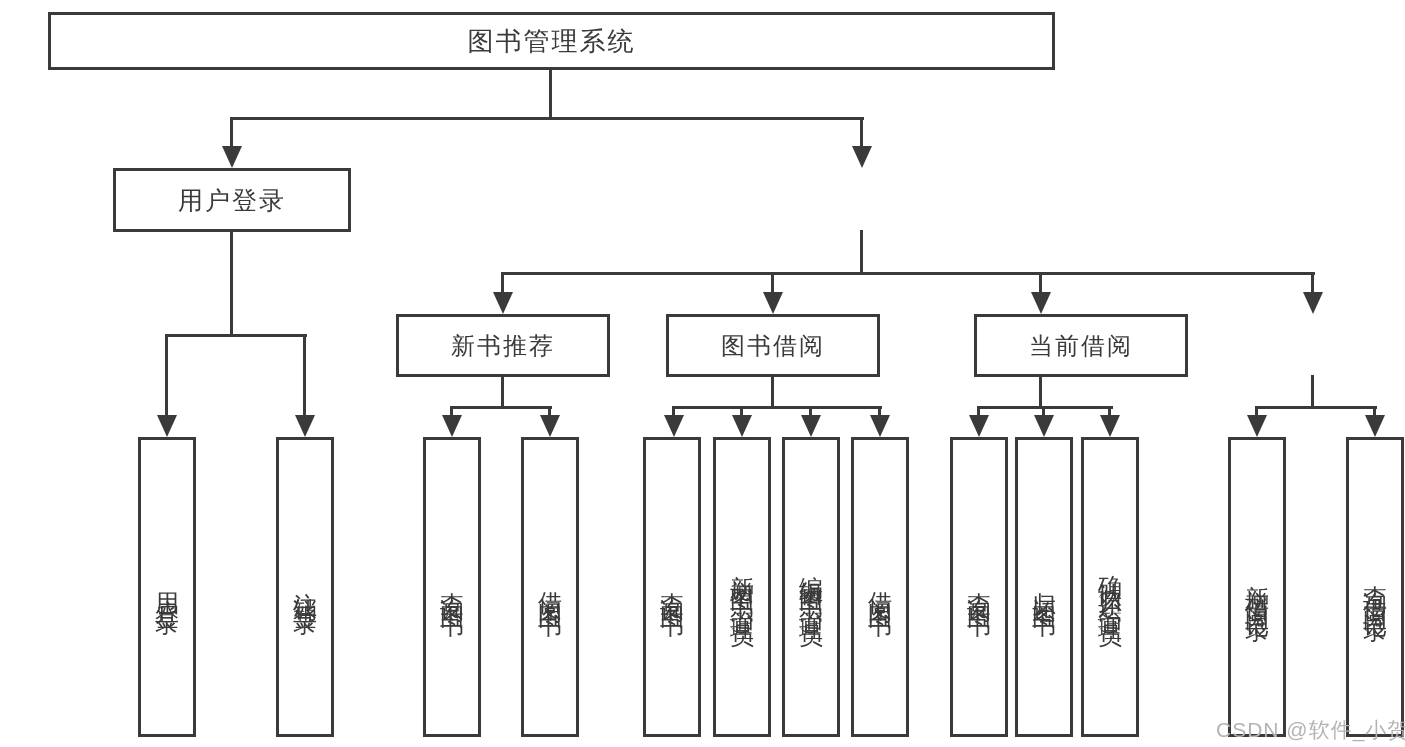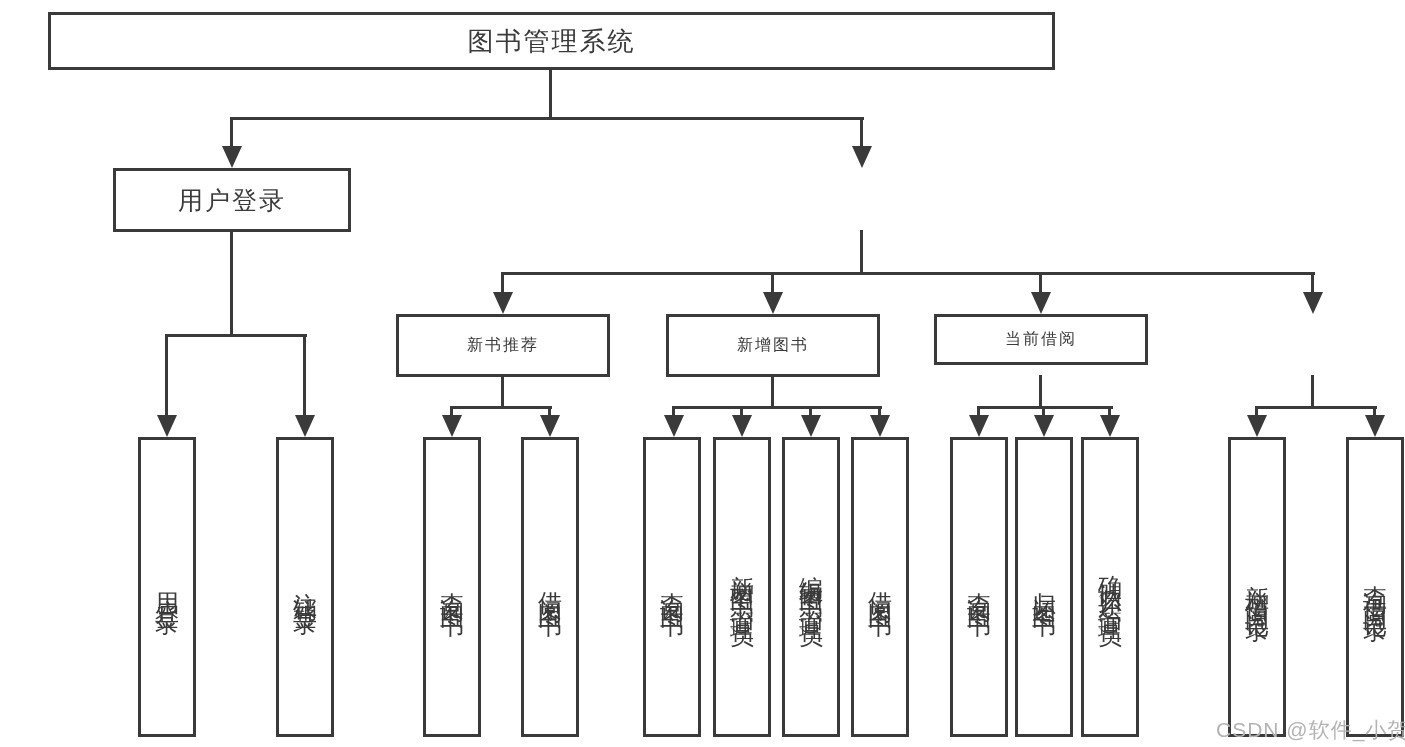--- a/index.html
+++ b/index.html
@@ -27,21 +27,21 @@
     align-items:center;
     justify-content:center;
     text-align:center;
   }
   .node.h{
     font-size:25px;
     letter-spacing:2px;
     white-space:nowrap;
   }
   .node.root{font-size:26px;}
-  .node.l3{font-size:16px;}
+  .node.l3{font-size:24px;}
   .node.v{
     writing-mode:vertical-rl;
     text-orientation:mixed;
     font-size:24px;
     letter-spacing:7px;
     line-height:1;
   }
   .hline{position:absolute;height:3px;background:var(--stroke);}
   .vline{position:absolute;width:3px;background:var(--stroke);}
   .arrow{
@@ -70,23 +70,23 @@
   </div>
 
   <div class="node h" style="left:80px;top:168px;width:238px;height:64px">
     <span>用户登录</span>
   </div>
 
   <div class="node h l3" style="left:363px;top:314px;width:214px;height:63px">
     <span>新书推荐</span>
   </div>
   <div class="node h l3" style="left:633px;top:314px;width:214px;height:63px">
-    <span>新增图书</span>
+    <span>图书借阅</span>
   </div>
-  <div class="node h l3" style="left:901px;top:314px;width:214px;height:51px">
+  <div class="node h l3" style="left:941px;top:314px;width:214px;height:63px">
     <span>当前借阅</span>
   </div>
 
   <div class="node v" style="left:105px;top:437px;width:58px;height:300px">
     <span>用户登录</span>
   </div>
   <div class="node v" style="left:243px;top:437px;width:58px;height:300px">
     <span>注销登录</span>
   </div>
 

